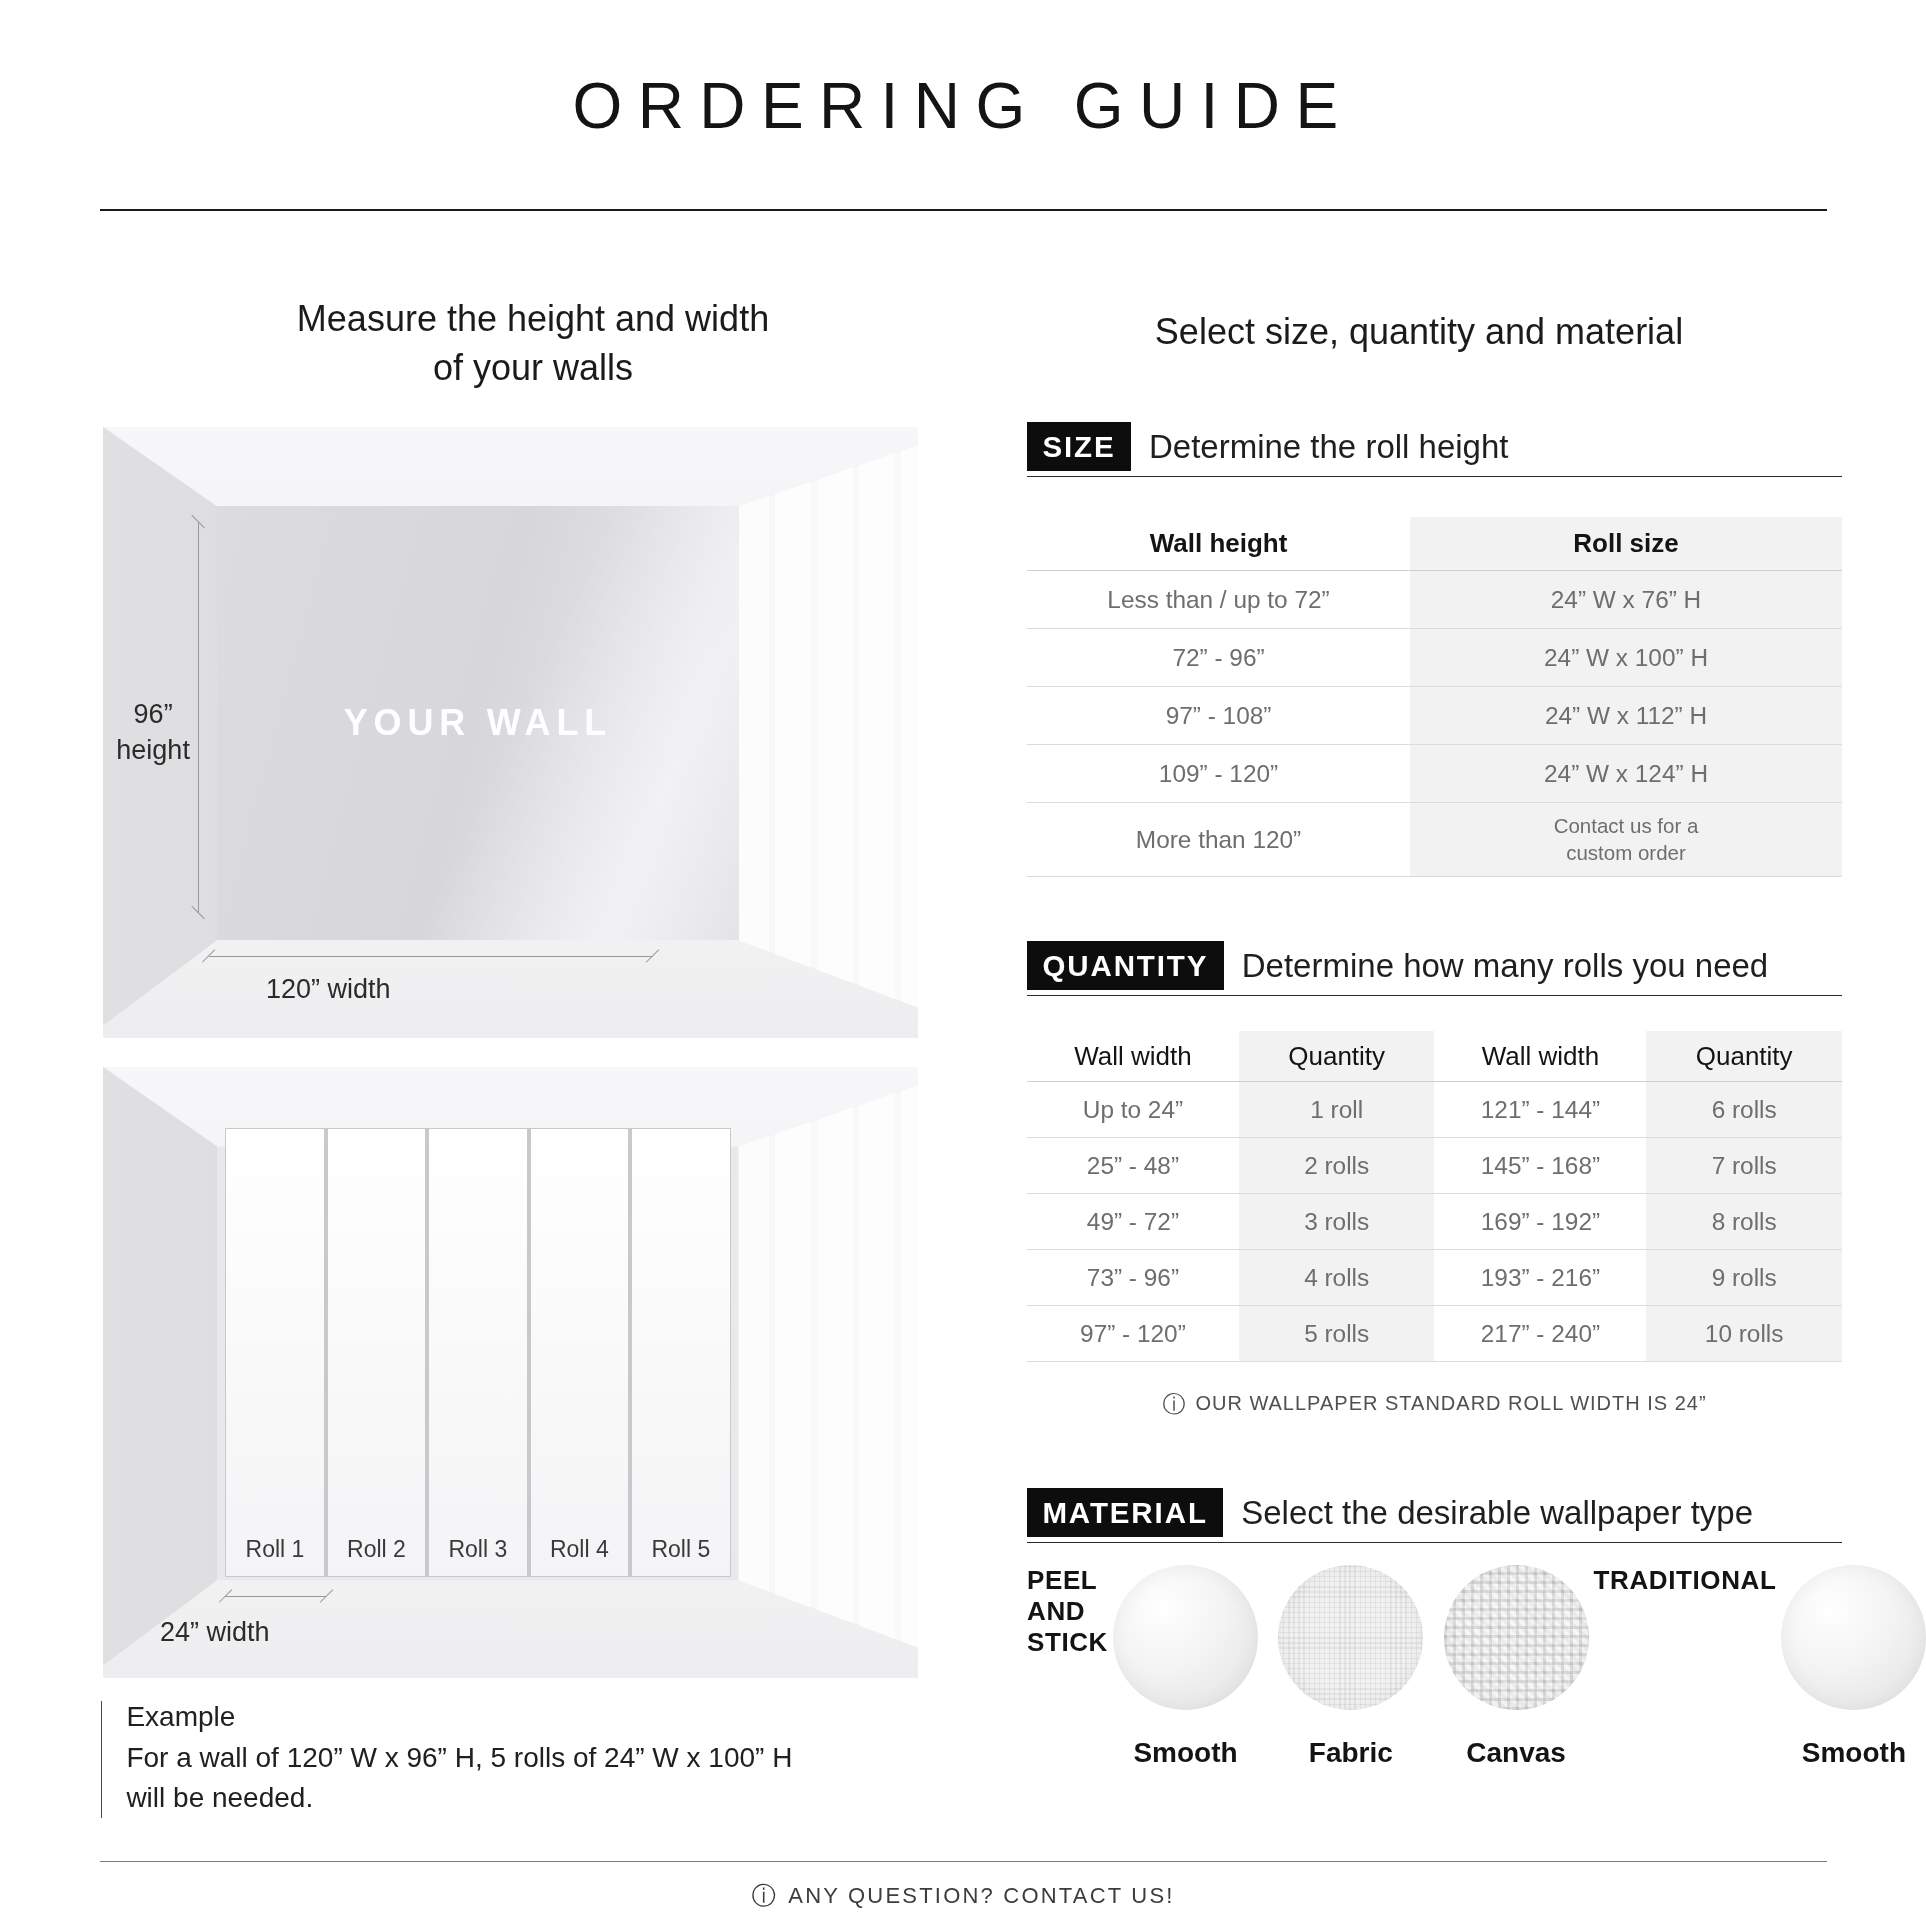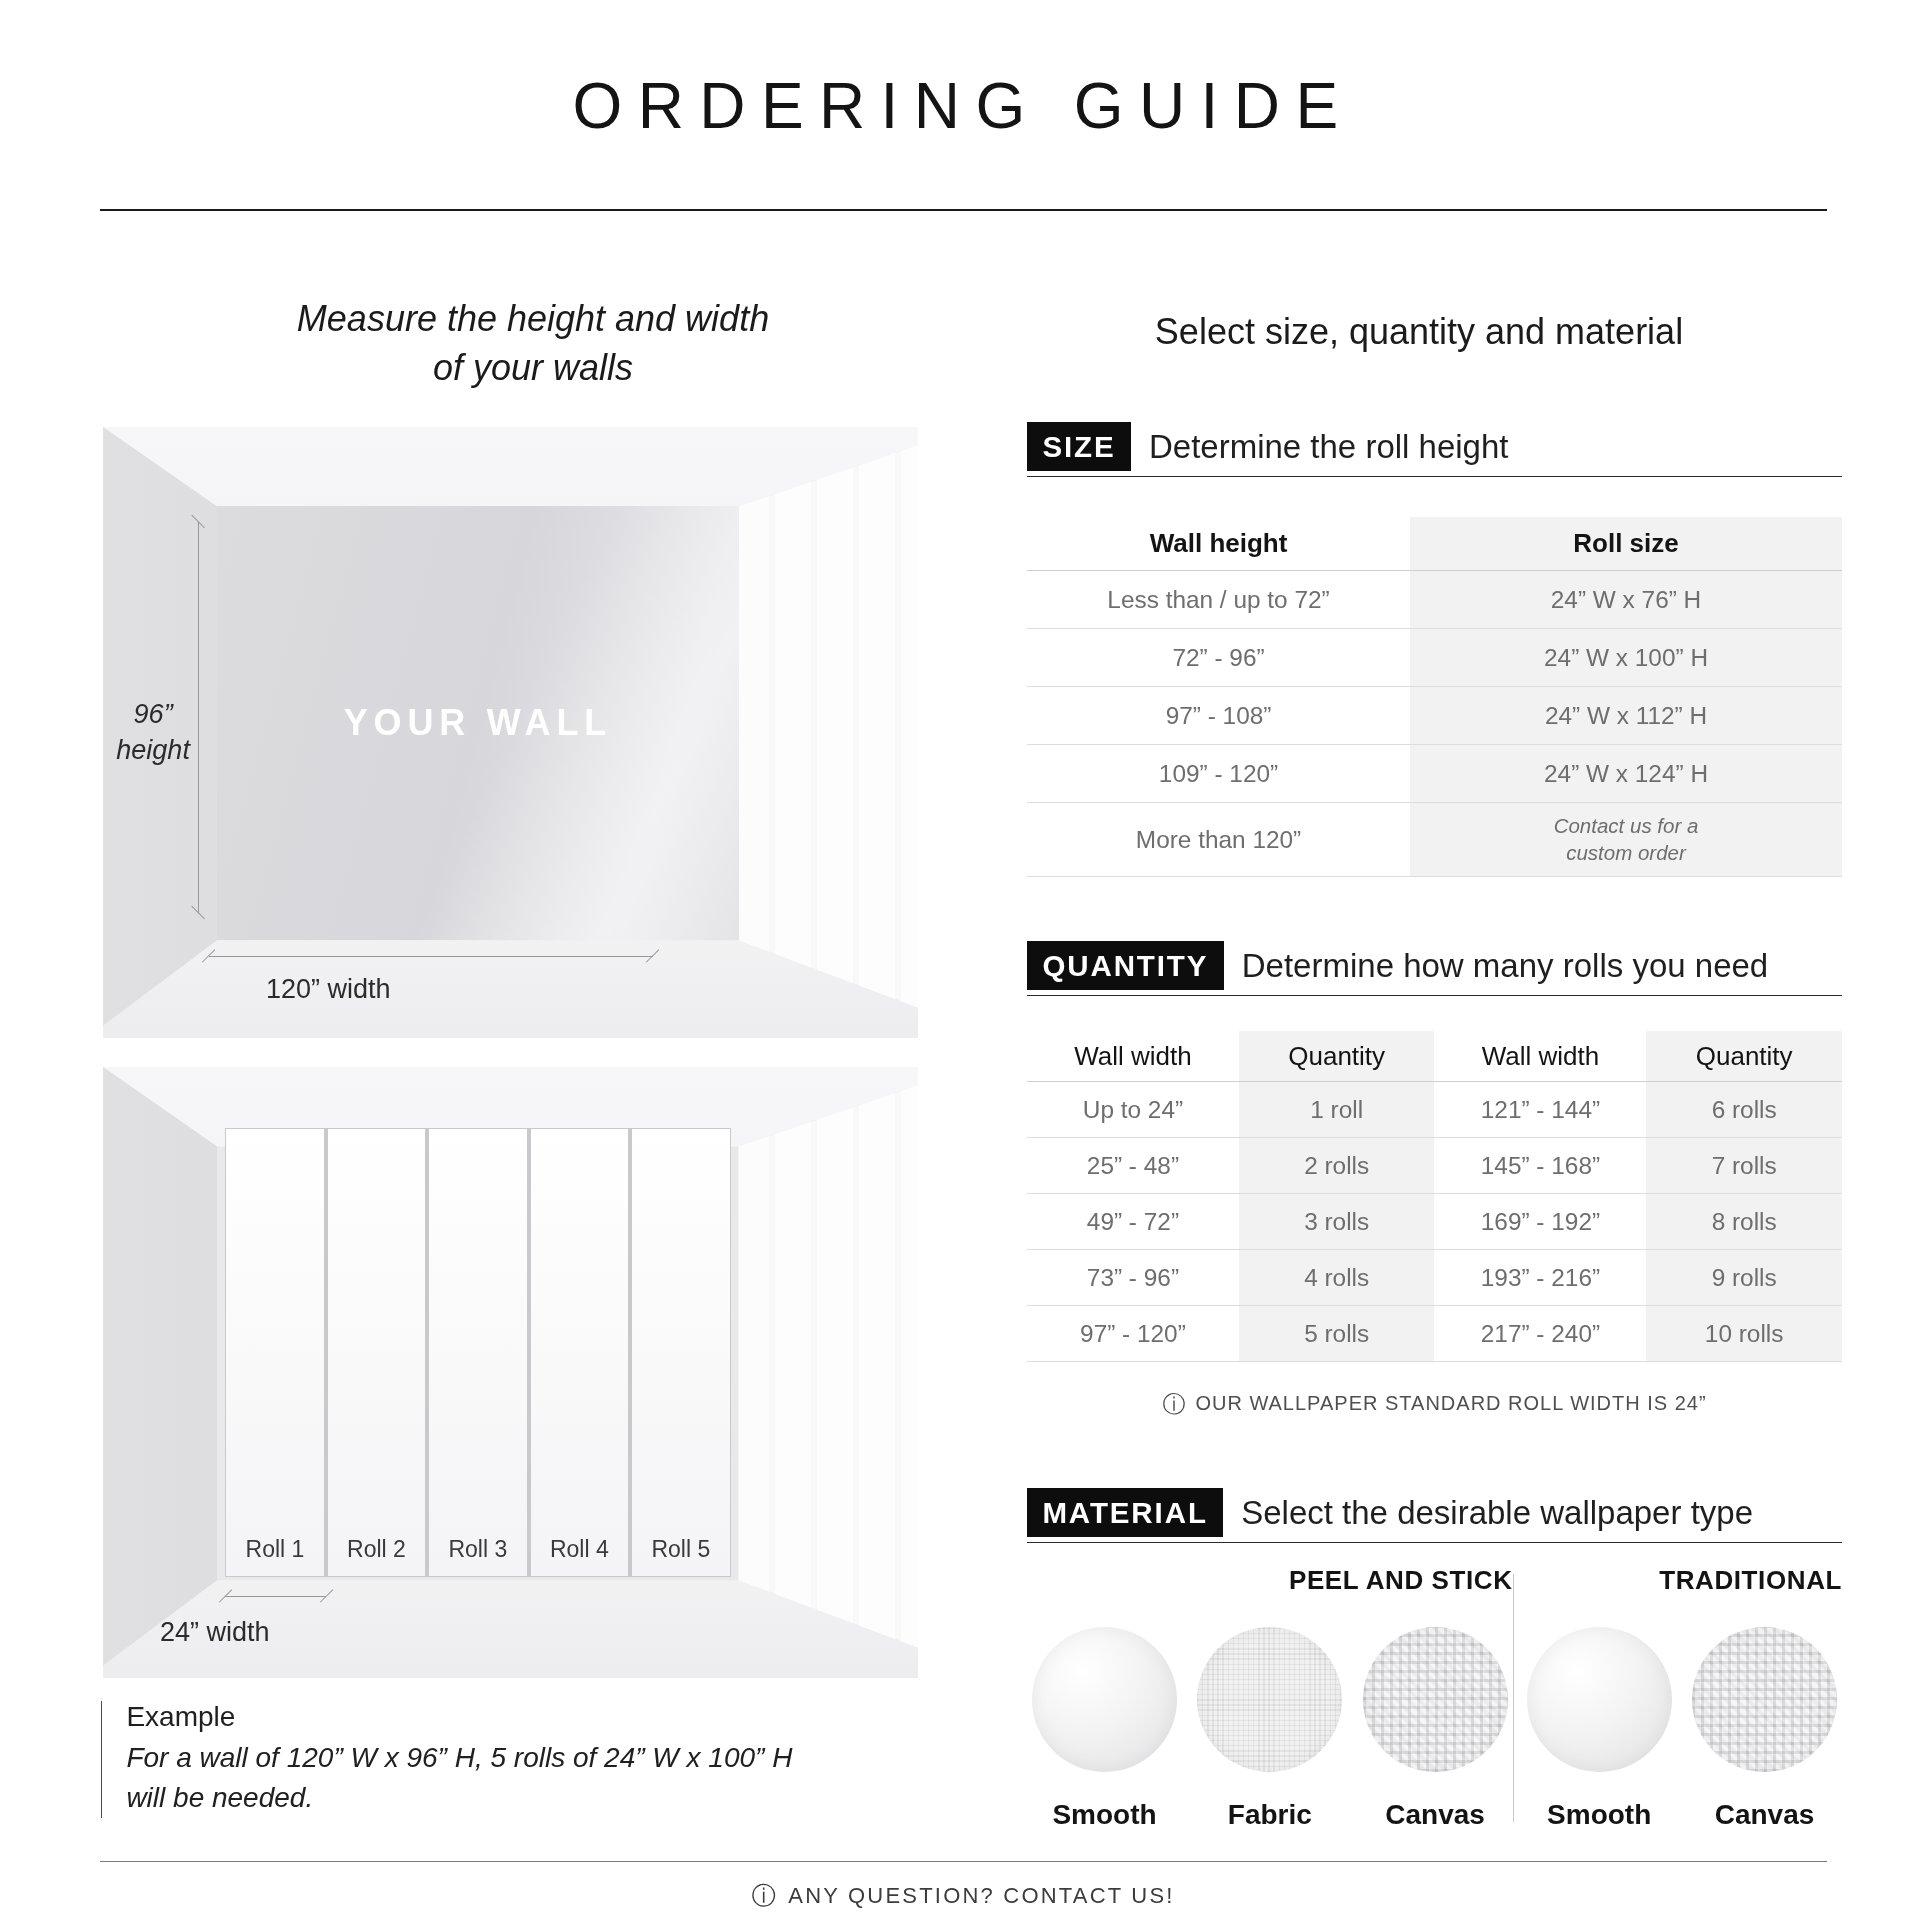--- a/index.html
+++ b/index.html
@@ -4,21 +4,21 @@
 <style>
   * { box-sizing: border-box; margin: 0; padding: 0; }
   html, body { width: 1926px; height: 1926px; }
   body {
     background: #ffffff;
     font-family: "Liberation Sans", sans-serif;
     color: #1c1c1c;
     position: relative;
     overflow: hidden;
   }
-  .preline { white-space: pre-line; font-style: italic; }
+  .preline { white-space: pre-line; }
 
   
   #page-title {
     position: absolute; top: 69px; left: 0; width: 100%;
     text-align: center; font-size: 64px; font-weight: 500;
     letter-spacing: 15.4px; color: #141414;
   }
   #top-rule { position: absolute; top: 209px; left: 100px; width: 1727px; height: 1.9px; background: #1a1a1a; }
   #footer-rule { position: absolute; top: 1861px; left: 100px; width: 1727px; height: 1.3px; background: #7d7d80; }
   #footer {
@@ -159,21 +159,21 @@
     position: absolute; left: 1027px; top: 1389px; width: 815px;
     text-align: center; font-size: 20px; letter-spacing: 1px; color: #4f4f4f;
   }
   #roll-note .info-glyph { font-size: 23px; margin-right: 9px; vertical-align: -1.9px; color: #4f4f4f; }
 
   
   #material-content {
     position: absolute; left: 1027px; top: 1565px; width: 815px;
     display: flex; align-items: stretch;
   }
-  .mat-group { display: flex; flex-direction: column; align-items: flex-end; }
+  .mat-group { display: flex; flex-direction: row; align-items: flex-start; }
   .mat-group.g1 { flex: 0 0 59%; }
   .mat-group.g2 { flex: 1; }
   .mat-divider { width: 1.3px; background: #c8c8c8; margin: 9px 0; }
   .group-title { font-size: 26px; font-weight: 700; letter-spacing: 0.6px; color: #141414; margin-bottom: 31px; }
   .swatches { display: flex; gap: 10.3px; }
   .swatch { display: flex; flex-direction: column; align-items: center; width: 155px; }
   .circle { width: 145px; height: 145px; border-radius: 50%; box-shadow: inset 0 0 19px rgba(0,0,0,0.05); }
   .swatch-label { margin-top: 27px; font-size: 28px; font-weight: 700; color: #141414; }
   .tex-smooth { background: radial-gradient(circle at 35% 30%, #ffffff 0%, #f3f3f3 45%, #e5e5e7 85%, #dedee0 100%); }
   .tex-fabric {

